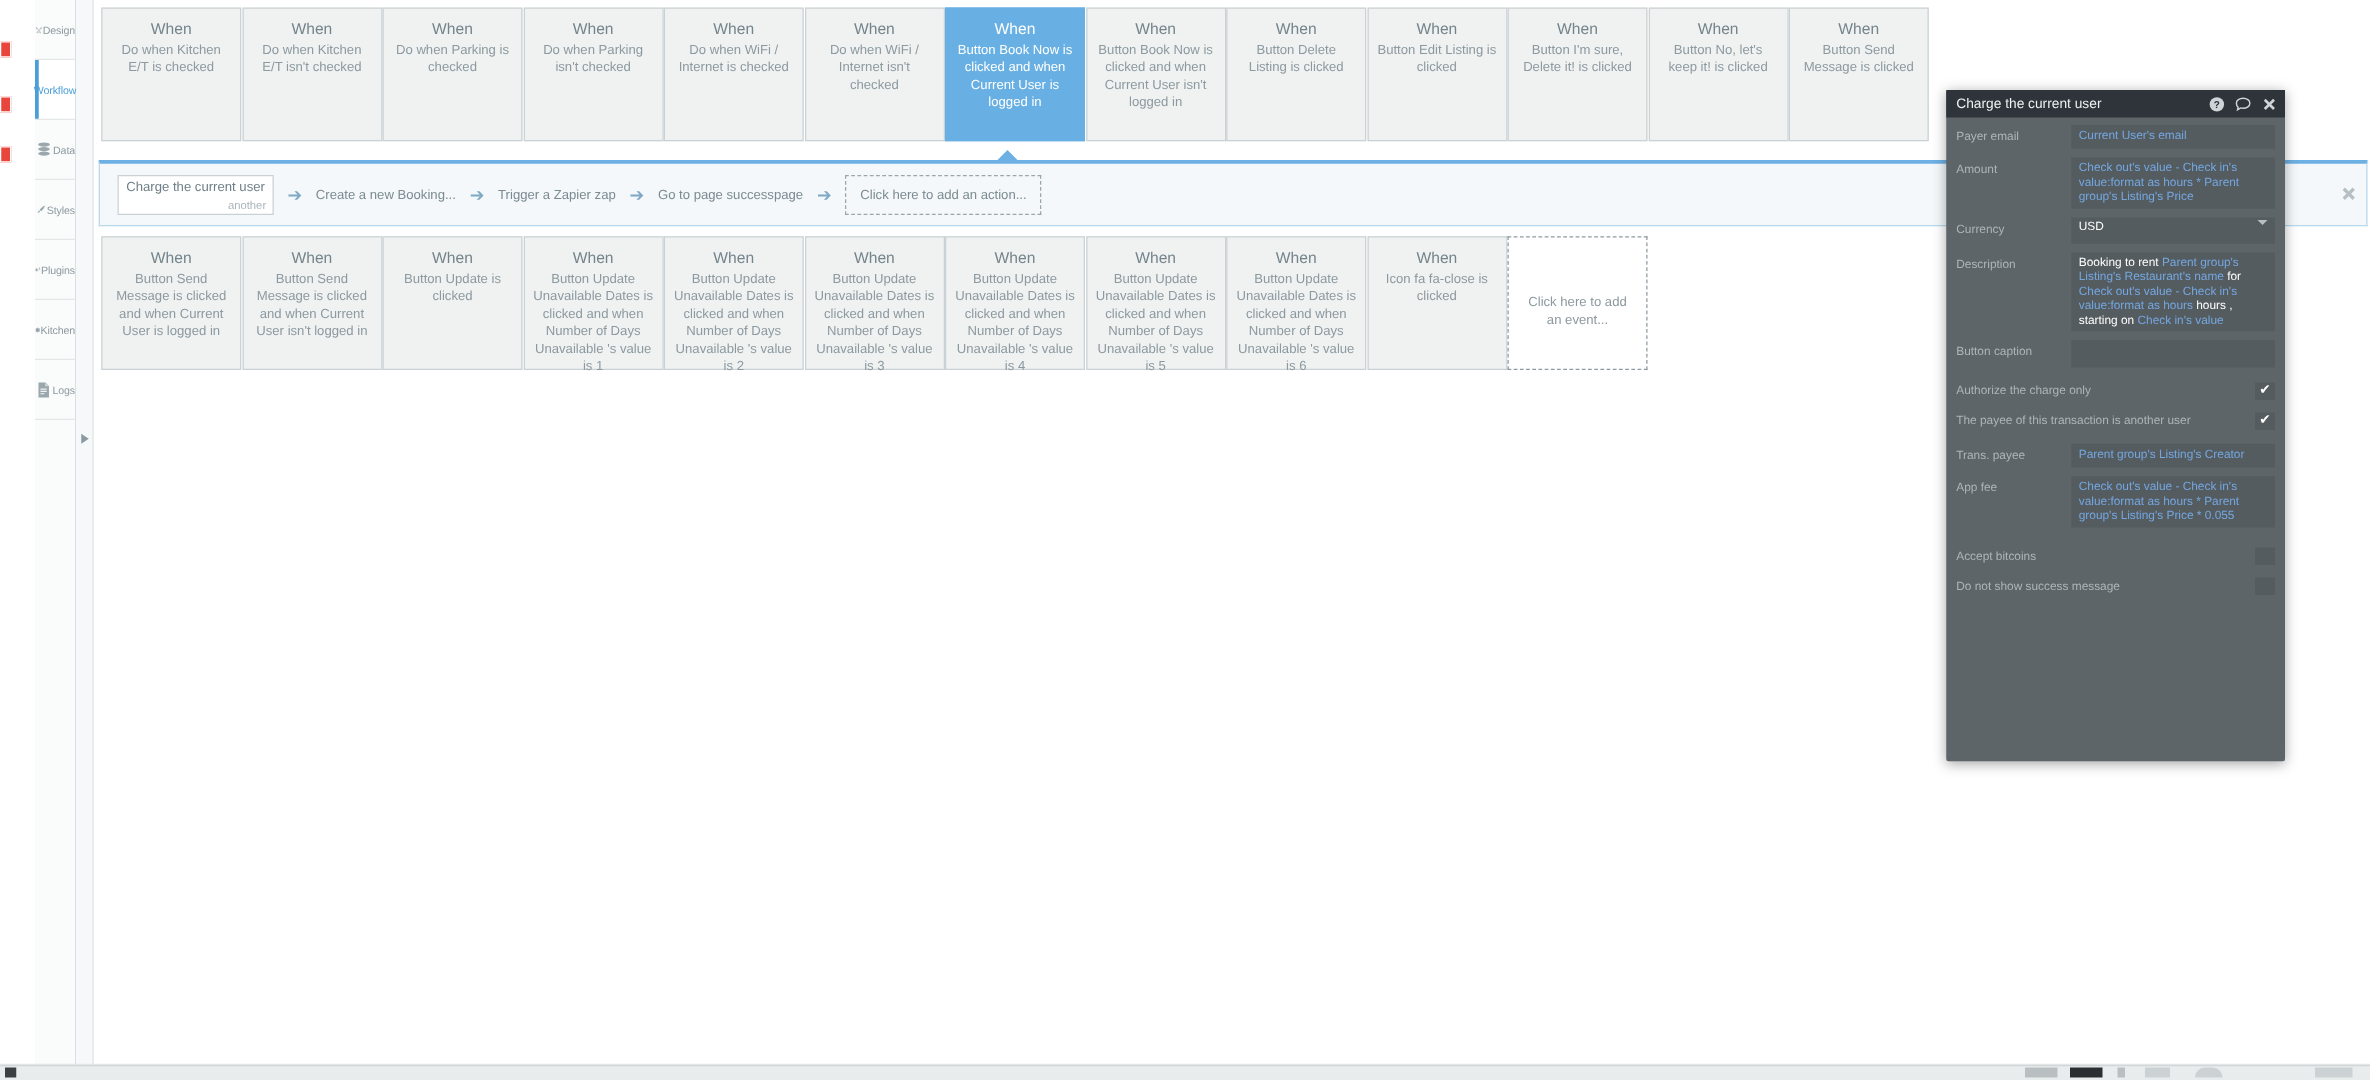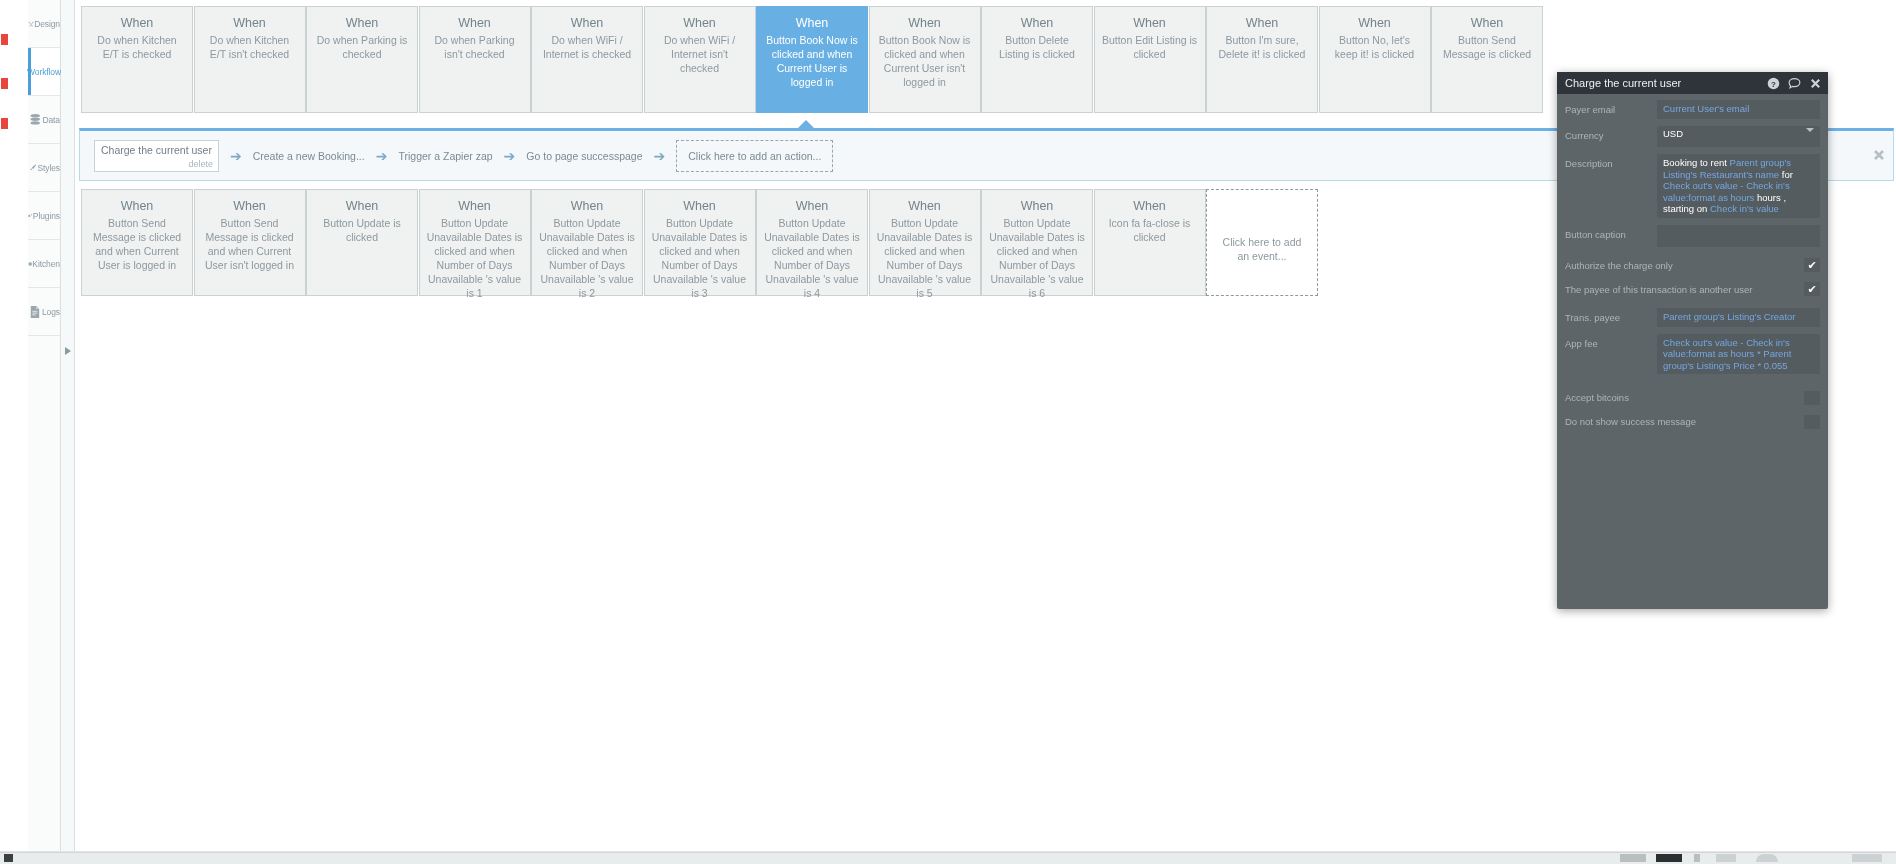--- a/index.html
+++ b/index.html
@@ -343,21 +343,21 @@
         <div class="sub">Click here to add an event...</div>
       </div>
     </div>
 
   <div id="strip-caret"></div>
 
   <div id="action-strip">
     <div id="strip-inner">
         <div class="act-box">
           <div class="al">Charge the current user</div>
-          <div class="del">delete</div>
+          <div class="del">another</div>
         </div>
         <span class="arr">➔</span>
         <div class="act-plain">Create a new Booking...</div>
         <span class="arr">➔</span>
         <div class="act-plain">Trigger a Zapier zap</div>
         <span class="arr">➔</span>
         <div class="act-plain">Go to page successpage</div>
         <span class="arr">➔</span>
         <div class="act-ghost">
           <span>Click here to add an action...</span>
@@ -383,20 +383,24 @@
     <svg class="dlg-ico" viewBox="0 0 14 14">
       <path d="M3 3 L11 11 M11 3 L3 11" stroke="currentColor" stroke-width="2.3" fill="none"></path>
     </svg>
   </div>
   <div id="dlg-body">
       <div class="frow">
         <div class="flabel">Payer email</div>
         <div class="fval"><span class="dyn">Current User's email</span></div>
       </div>
       <div class="frow">
+        <div class="flabel">Amount</div>
+        <div class="fval"><span class="dyn">Check out's value - Check in's value:format as hours * Parent group's Listing's Price</span></div>
+      </div>
+      <div class="frow">
         <div class="flabel">Currency</div>
         <div class="fval sel">
           <span>USD</span>
           <span class="caret"></span>
         </div>
       </div>
       <div class="frow">
         <div class="flabel">Description</div>
         <div class="fval"><span class="">Booking to rent </span><span class="dyn">Parent group's Listing's Restaurant's name</span><span class=""> for </span><span class="dyn"> Check out's value - Check in's value:format as hours</span><span class=""> hours , starting on </span><span class="dyn">Check in's value</span></div>
       </div>

